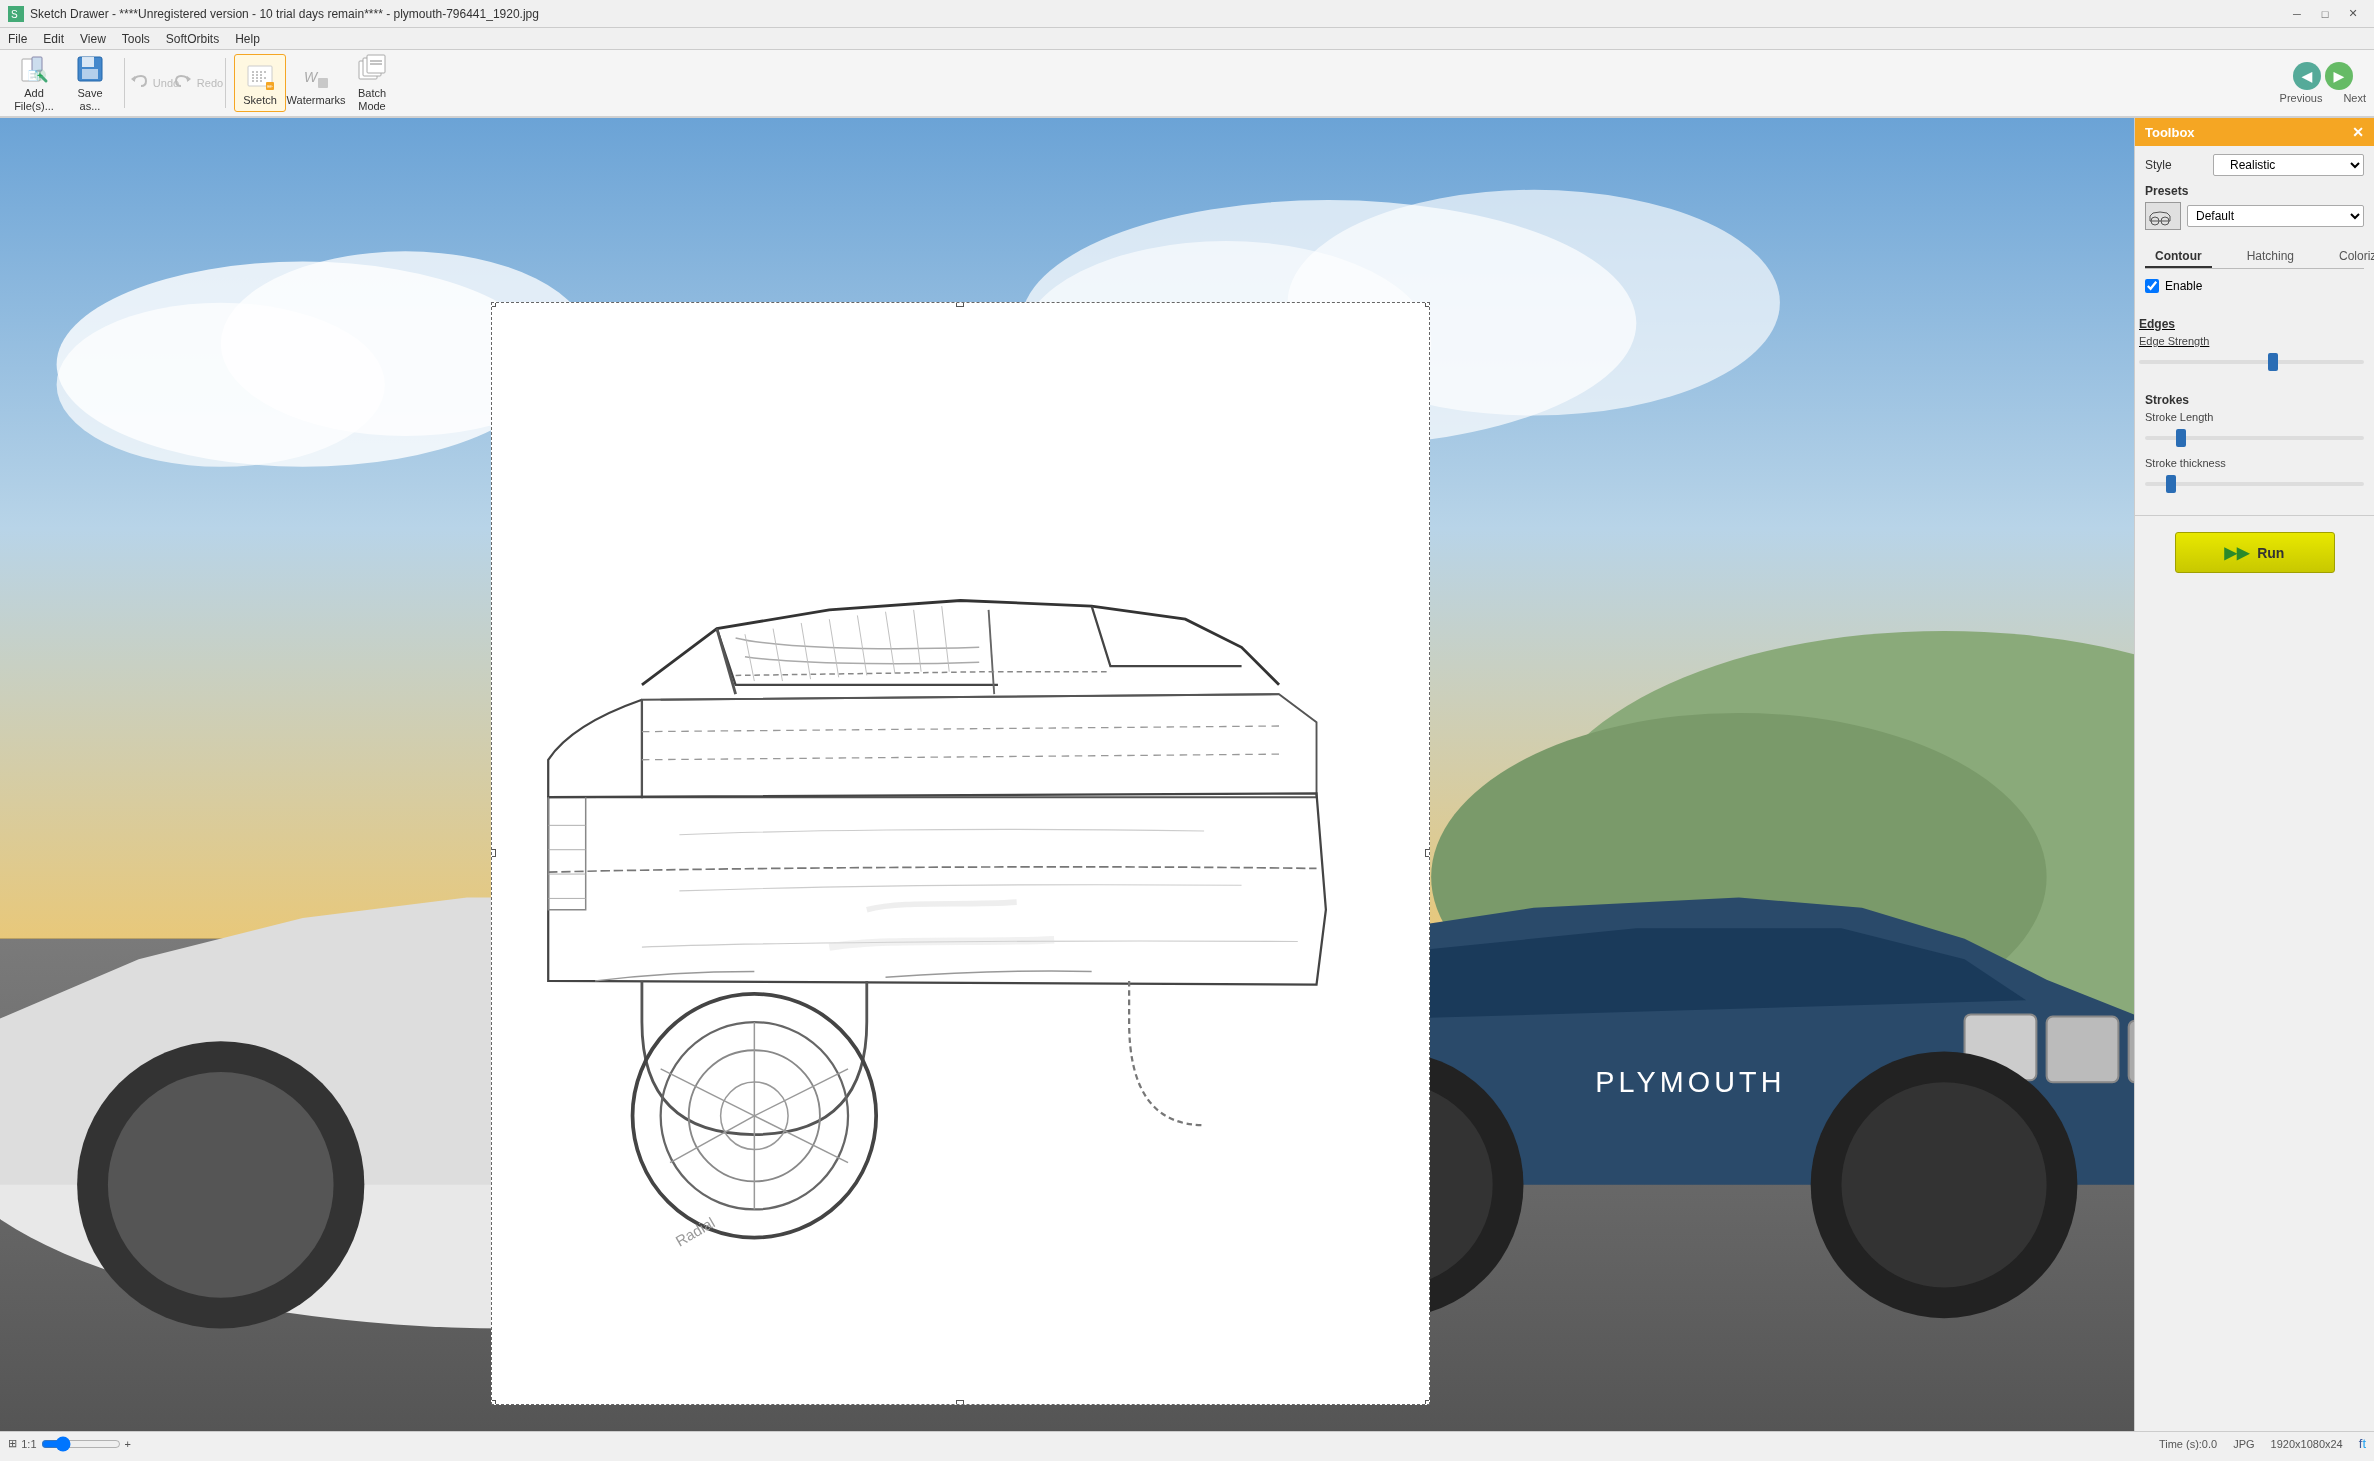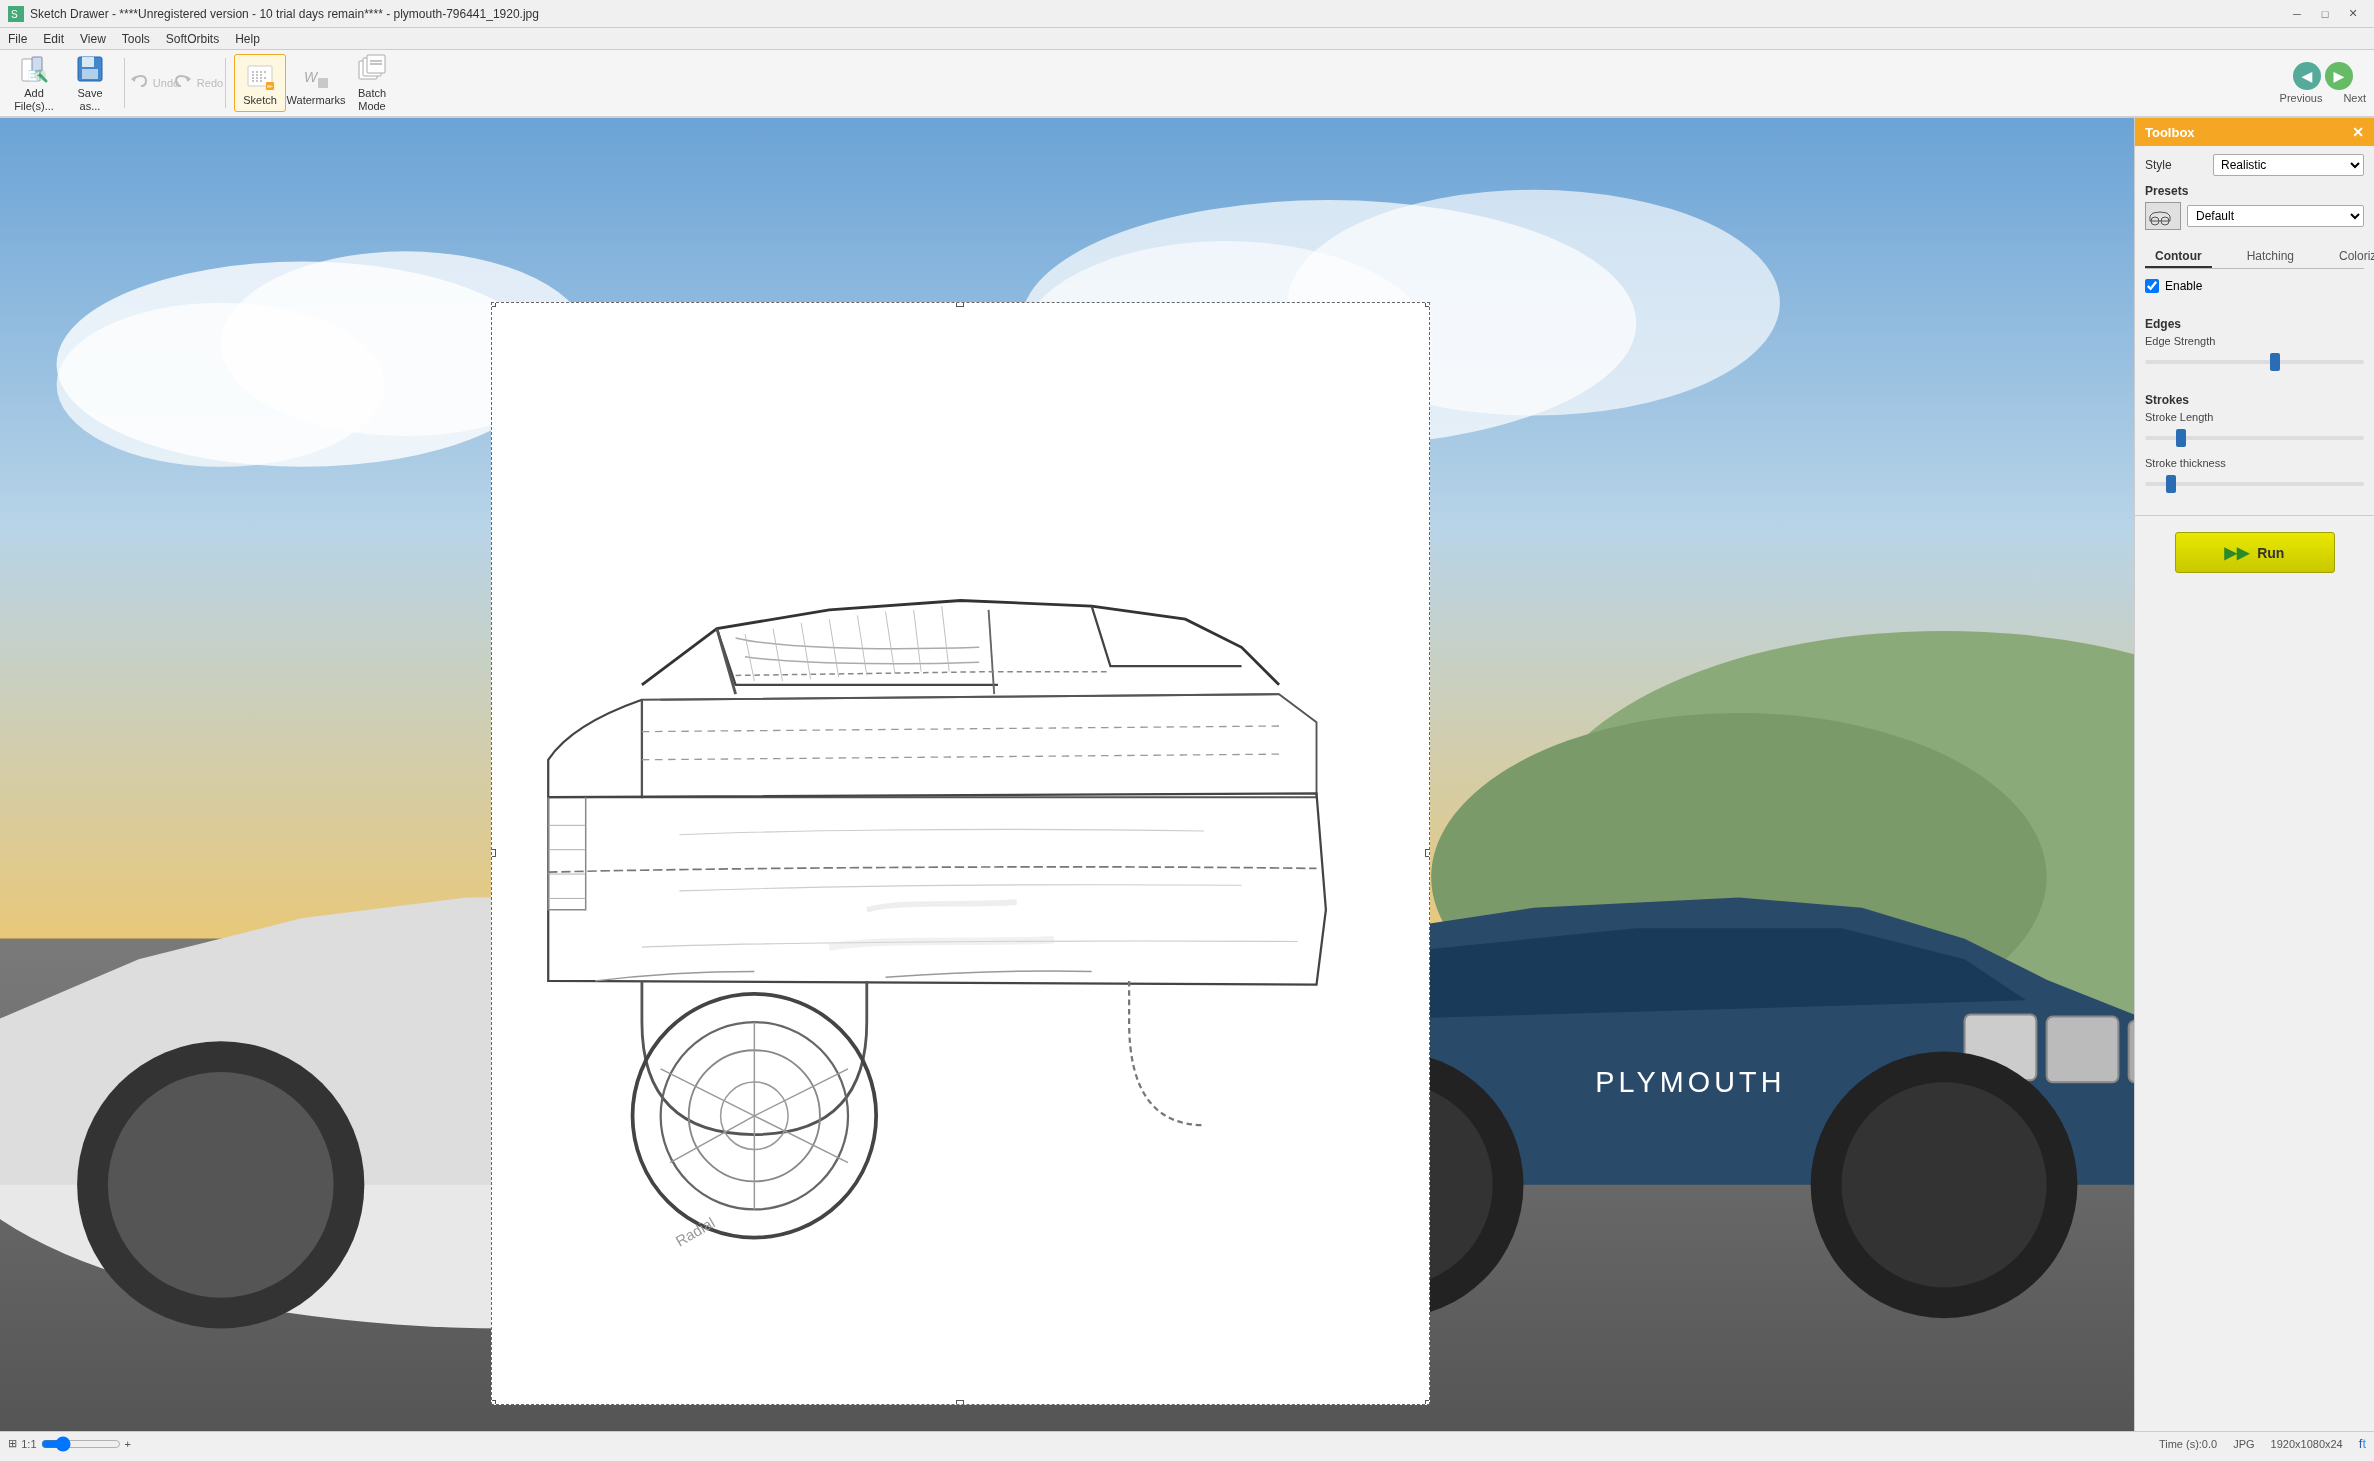--- a/index.html
+++ b/index.html
@@ -175,21 +175,21 @@
     .toolbox-section { padding: 8px 10px; }
     .toolbox-row {
       display: flex;
       align-items: center;
       margin-bottom: 8px;
       gap: 8px;
     }
     .toolbox-label { font-size: 12px; color: #333; min-width: 60px; }
     .toolbox-select {
       flex: 1;
-      padding: 2px 3px;
+      padding: 2px 12px;
       font-size: 12px;
       border: 1px solid #aaa;
       border-radius: 2px;
       background: white;
     }
     .preset-row {
       display: flex;
       align-items: center;
       gap: 6px;
       margin-bottom: 8px;
@@ -642,21 +642,21 @@
       </div>
     </div>
 
     <div style="padding: 4px 10px;">
       <div class="enable-row">
         <input type="checkbox" class="enable-cb" checked="" style="">
         <span>Enable</span>
       </div>
     </div>
 
-    <div style="padding: 4px 10px 8px 10px;">
+    <div style="padding: 4px 10px 8px 4px; text-decoration: underline;">
       <div class="section-heading">Edges</div>
 
       <div class="slider-group">
         <div class="slider-label">Edge Strength</div>
         <div style="position:relative; padding: 4px 0;">
           <input type="range" class="full-slider" min="0" max="100" value="60" style="">
         </div>
       </div>
     </div>
 

